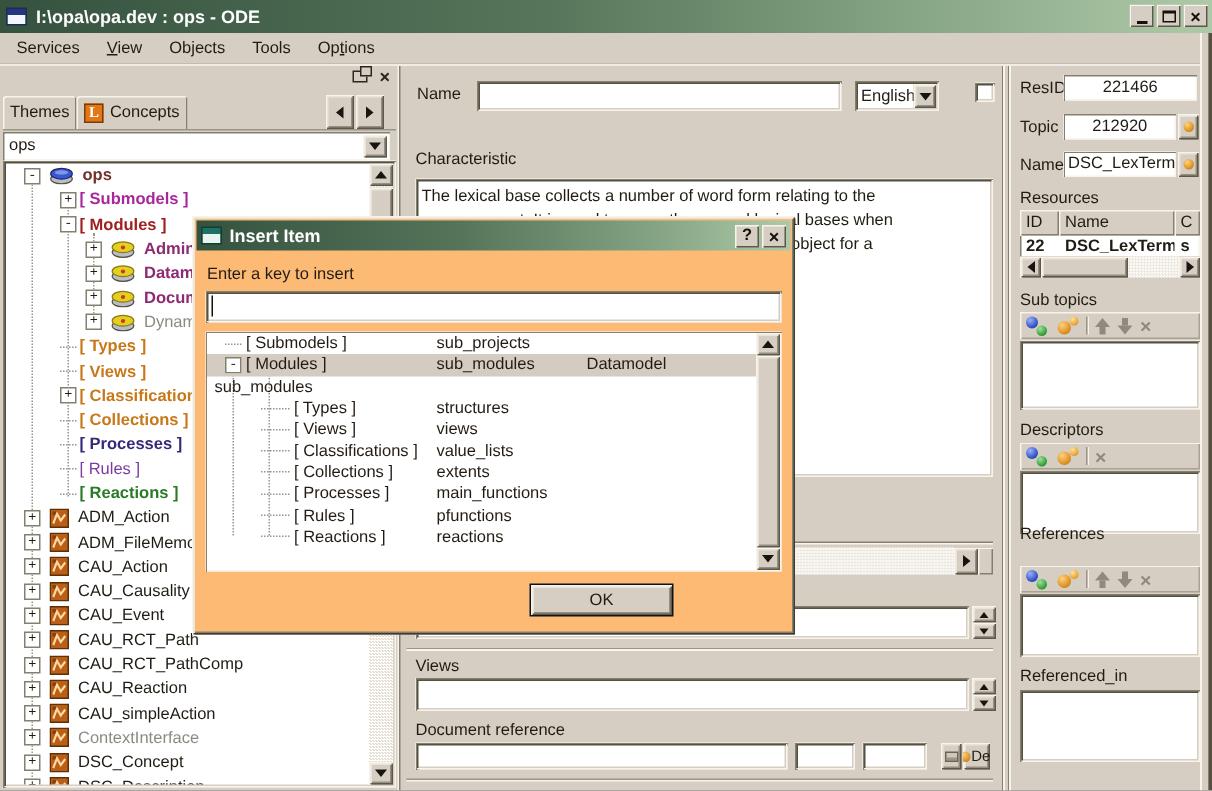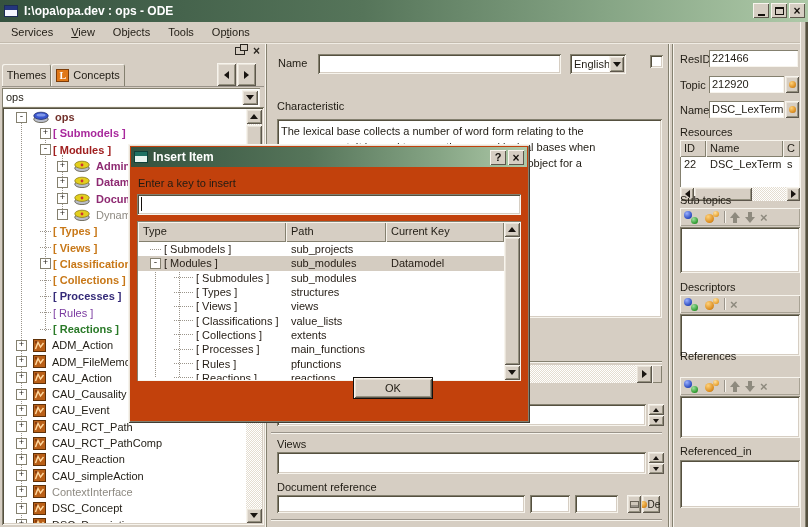--- a/index.html
+++ b/index.html
@@ -2,21 +2,21 @@
 <html><head>
 <meta charset="utf-8">
 <style>
   html,body{margin:0;padding:0;background:#888;}
   *{box-sizing:border-box;}
   .app{position:relative;width:808px;height:527px;background:#d6cec3;overflow:hidden;
        font-family:"Liberation Sans",sans-serif;font-size:11px;color:#201c14;}
   .bev-out-thin{background:#d6cec3;box-shadow:inset 1px 1px 0 #f7f4ed, inset -1px -1px 0 #84806f;}
   .bev-in{background:#fff;box-shadow:inset 1px 1px 0 #84806f, inset -1px -1px 0 #f7f4ed,
           inset 2px 2px 0 #55503f, inset -2px -2px 0 #d6cec3;}
-  .bev-in-thin{background:#fff;box-shadow:inset 1px 1px 0 #84806f, inset -1px -1px 0 #f7f4ed;}
+  .bev-in-thin{background:#fff;box-shadow:inset 1px 1px 0 #84806f, inset -1px -1px 0 #f7f4ed;text-align:center;}
   .abs{position:absolute;}
 
   
   #titlebar{position:absolute;left:0;top:0;width:808px;height:22px;
     background:linear-gradient(90deg,#35523f 0%,#56755a 45%,#86a585 75%,#aec9a8 100%);
     display:flex;align-items:center;padding-left:4px;}
   .winicon{display:inline-block;width:14px;height:12px;border:1px solid #1c2c56;
     background:linear-gradient(#24367e 0 4px,#f4f6ff 4px);}
   .winicon.teal{border-color:#0f4038;background:linear-gradient(#1f7263 0 4px,#e8f4ef 4px);}
   #title-text{color:#fff;font-weight:bold;font-size:12px;margin-left:6px;white-space:nowrap;}
@@ -137,21 +137,21 @@
   .mini-ball{width:7px;height:7px;border-radius:50%;flex:none;
      background:radial-gradient(circle at 35% 30%,#ffd27a,#d98a1c 70%,#7a4a08);}
 
   
   .rp-input{position:absolute;height:17px;padding:2px 3px;white-space:nowrap;overflow:hidden;}
   .rp-btn{position:absolute;width:14px;height:17px;}
   #res-table{position:absolute;left:680px;top:140px;width:120px;}
   #res-head{display:flex;height:17px;}
   .rhcell{box-shadow:inset 1px 1px 0 #f7f4ed, inset -1px -1px 0 #84806f;background:#d6cec3;
      padding:2px 0 0 4px;overflow:hidden;white-space:nowrap;}
-  #res-body{height:30px;background:#fff;box-shadow:inset 1px 0 0 #84806f,inset -1px 0 0 #f7f4ed;display:flex;overflow:hidden;}
+  #res-body{height:14px;background:#fff;box-shadow:inset 1px 0 0 #84806f,inset -1px 0 0 #f7f4ed;display:flex;overflow:hidden;font-weight:bold;}
   .rbcell{padding:1px 0 0 4px;white-space:nowrap;overflow:hidden;}
   #res-scroll{display:flex;height:14px;}
   #res-scroll .sb-btn{flex:none;width:14px;height:14px;}
   #res-scroll .thumb{flex:none;width:58px;height:14px;}
   #res-scroll .track{flex:1;}
   .toolbar{position:absolute;width:120px;height:18px;display:flex;align-items:center;gap:5px;padding:0 4px;
      background:#d6cec3;box-shadow:inset 1px 1px 0 #f7f4ed, inset -1px -1px 0 #a8a294;}
   .tsep{width:1px;height:12px;background:#9a948a;box-shadow:1px 0 0 #f7f4ed;}
   .icon-addnode{position:relative;width:15px;height:13px;flex:none;}
   .icon-addnode::before{content:'';position:absolute;left:0;top:0;width:8px;height:8px;border-radius:50%;
@@ -168,21 +168,21 @@
      border-right:5px solid transparent;border-bottom:6px solid #8e8a7e;}
   .icon-up::after{content:'';position:absolute;left:3px;top:6px;width:4px;height:5px;background:#8e8a7e;}
   .icon-down::before{content:'';position:absolute;left:0;bottom:0;border-left:5px solid transparent;
      border-right:5px solid transparent;border-top:6px solid #8e8a7e;}
   .icon-down::after{content:'';position:absolute;left:3px;top:0;width:4px;height:5px;background:#8e8a7e;}
   .icon-del{color:#8e8a7e;font-weight:bold;font-size:13px;line-height:13px;}
   .rlist{position:absolute;width:120px;}
 
   
   #dialog{position:absolute;left:128px;top:144px;width:402px;height:279px;z-index:10;
-     background:#c2410c;box-shadow:inset 1px 1px 0 #f7f4ed, inset -1px -1px 0 #403c32,
+     background:#fdba74;box-shadow:inset 1px 1px 0 #f7f4ed, inset -1px -1px 0 #403c32,
      inset 2px 2px 0 #e9e3d9, inset -2px -2px 0 #84806f;padding-left:38px;}
   #dlg-title{position:absolute;left:3px;top:3px;right:3px;height:20px;
      background:linear-gradient(90deg,#35523f 0%,#56755a 45%,#86a585 78%,#aec9a8 100%);
      display:flex;align-items:center;padding-left:3px;}
   #dlg-title-text{color:#fff;font-weight:bold;font-size:12px;margin-left:5px;}
   #dlg-prompt{position:absolute;left:10px;top:33px;}
   #dlg-input{position:absolute;left:9px;top:50px;width:384px;height:21px;}
   #dlg-caret{position:absolute;left:4px;top:3px;width:1px;height:14px;background:#14100c;}
   #dlg-table{position:absolute;left:9px;top:77px;width:384px;height:160px;display:flex;
      box-shadow:inset 1px 1px 0 #84806f, inset -1px -1px 0 #f7f4ed;background:#fff;padding:1px;}
@@ -202,21 +202,21 @@
   .drow.plv2 .dc-type{padding-left:36px;}
   .dstub{flex:none;height:0;border-top:1px dotted #9a948a;}
   .dstub.s1{width:11px;margin-right:3px;}
   .dstub.s2{width:19px;margin-right:3px;}
   .drow .expbox{margin-right:3px;}
   .dguide{position:absolute;width:0;border-left:1px dotted #9a948a;}
   #dlg-sb{width:16px;display:flex;flex-direction:column;}
   #dlg-sb .sb-btn{flex:none;width:16px;height:15px;}
   #dlg-sb .thumb{flex:1;width:16px;background:#d6cec3;
      box-shadow:inset 1px 1px 0 #f7f4ed, inset -1px -1px 0 #5d574c, inset 2px 2px 0 #e9e3d9, inset -2px -2px 0 #94907f;}
-  .dlg-btn{position:absolute;top:233px;width:80px;height:22px;display:flex;align-items:center;justify-content:center;}
+  .dlg-btn{position:absolute;top:245px;width:96px;height:22px;display:flex;align-items:center;justify-content:center;}
   #btn-ok{left:225px;border:1px solid #14100c;}
   #btn-cancel{left:310px;}
 </style>
 </head>
 <body>
 
 <div class="app">
 
   <div id="titlebar">
     <span class="winicon"></span>
@@ -672,49 +672,40 @@
             <span class="glyph-x">×</span>
           </span>
       </span>
     </div>
     <div id="dlg-prompt">Enter a key to insert</div>
     <div id="dlg-input" class="bev-in">
       <span id="dlg-caret"></span>
     </div>
     <div id="dlg-table">
       <div id="dlg-left">
-        <div id="dlg-head">
-          <span class="dhcell dc-type">Type</span>
-          <span class="dhcell dc-path">Path</span>
-          <span class="dhcell dc-key">Current Key</span>
-        </div>
         <div id="dlg-rows">
           <div class="dguide" style="left:17px;top:21px;height:114px;"></div>
           <div class="dguide" style="left:41px;top:28px;height:107px;"></div>
         <div class="drow plv1">
               <span class="dcell dc-type">
                 <span class="dstub s1"></span>
                 <span>[ Submodels ]</span>
               </span>
               <span class="dcell dc-path">sub_projects</span>
               <span class="dcell dc-key"></span>
             </div>
             <div class="drow plv1 sel">
               <span class="dcell dc-type">
                 <span class="expbox">-</span>
                 <span>[ Modules ]</span>
               </span>
               <span class="dcell dc-path">sub_modules</span>
               <span class="dcell dc-key">Datamodel</span>
             </div>
             <div class="drow plv2">
-              <span class="dcell dc-type">
-                <span class="dstub s2"></span>
-                <span>[ Submodules ]</span>
-              </span>
               <span class="dcell dc-path">sub_modules</span>
               <span class="dcell dc-key"></span>
             </div>
             <div class="drow plv2">
               <span class="dcell dc-type">
                 <span class="dstub s2"></span>
                 <span>[ Types ]</span>
               </span>
               <span class="dcell dc-path">structures</span>
               <span class="dcell dc-key"></span>

